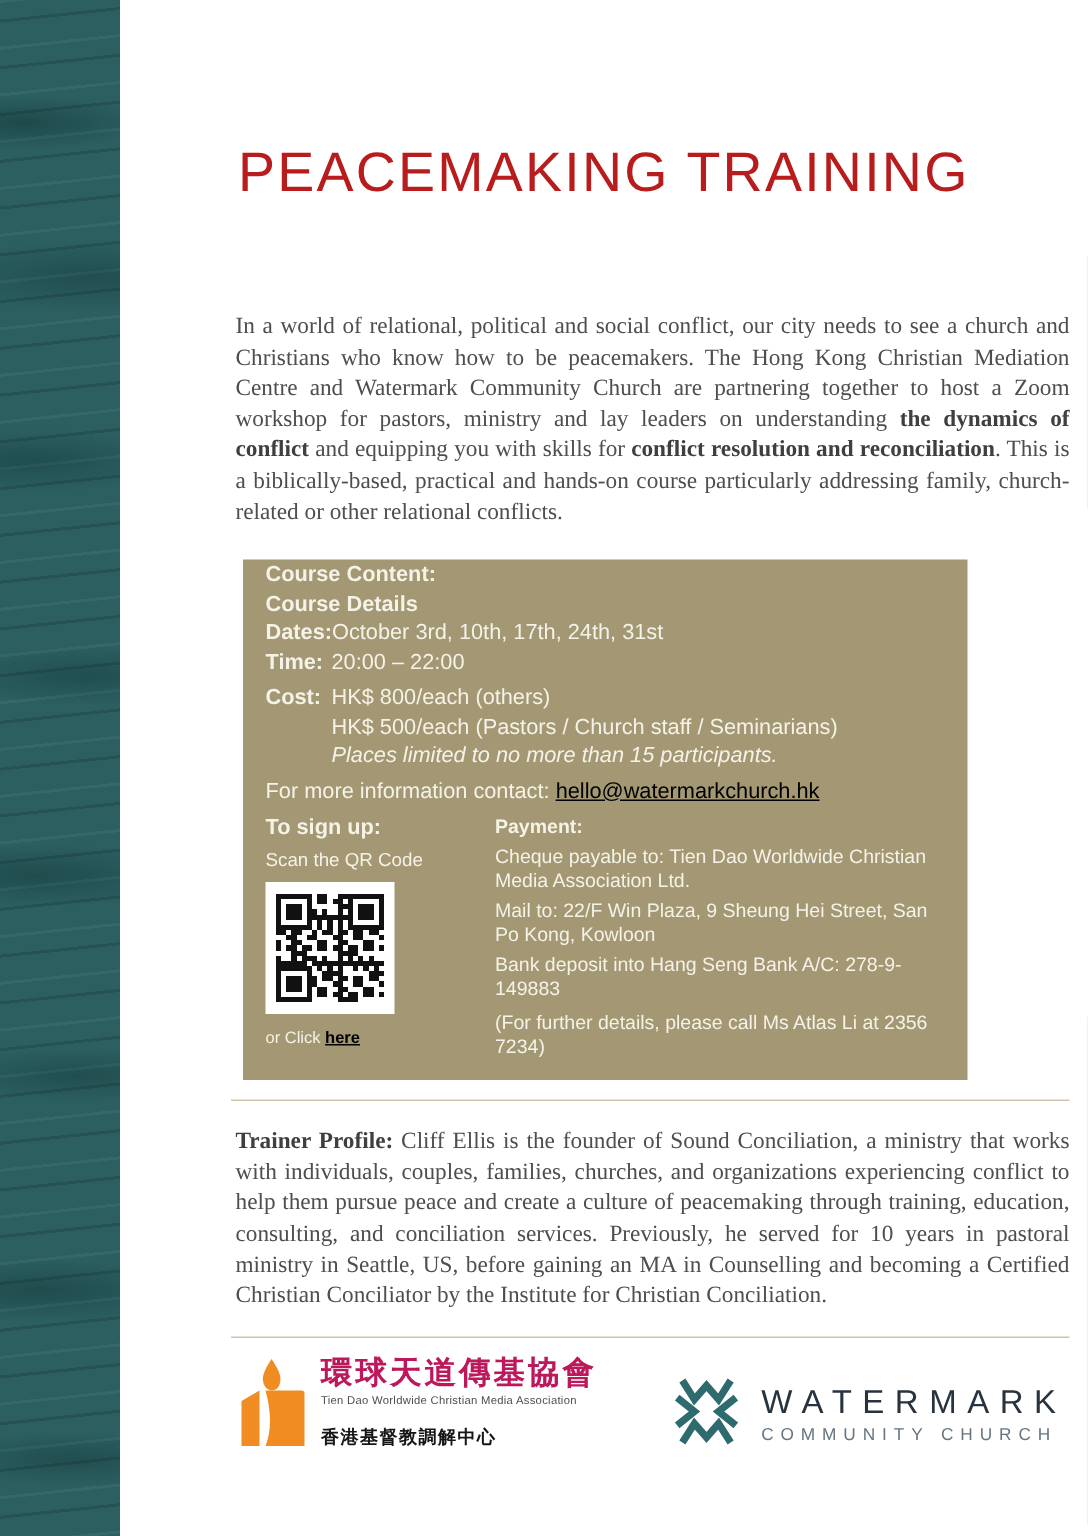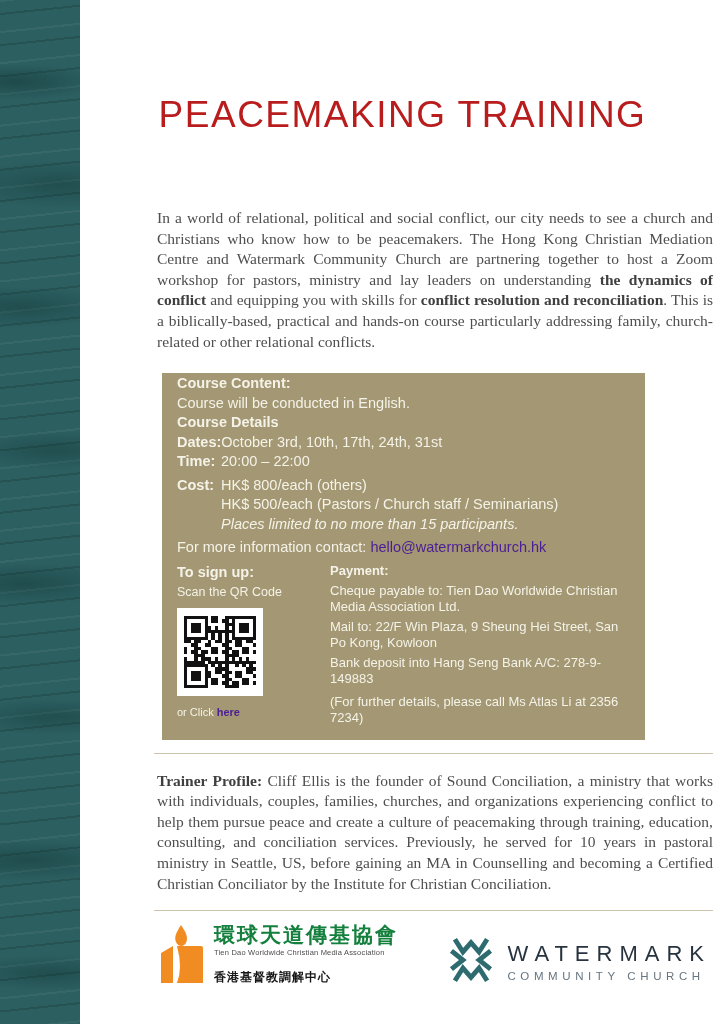--- a/index.html
+++ b/index.html
@@ -44,21 +44,21 @@
   .course-box{
     margin:21px 0 0 82px;width:483px;box-sizing:border-box;
     background:#a39873;color:#f5f2e8;
     padding:1px 16px 14px 15px;
     font-size:14.5px;line-height:19.5px;
   }
   .course-box .bold{font-weight:bold;}
   .row{display:flex;}
   .lbl{flex:0 0 44px;font-weight:bold;}
   .italic{font-style:italic;}
-  .box-link{color:#4c1d95;cursor:pointer;}
+  .box-link{color:#000000;text-decoration:underline;cursor:pointer;}
   .sp{margin-top:4px;}
 
   .signup-grid{display:flex;margin-top:5px;}
   .signup-col{flex:0 0 153px;}
   .signup-col .sub{font-size:12.5px;margin-top:1px;}
   .payment-col{flex:1;font-size:13px;line-height:16px;}
   .payment-col .pline{margin-top:4px;}
   .payment-col .pline5{margin-top:7px;}
   .qr-frame{
     margin-top:5px;width:86px;height:88px;background:#ffffff;
@@ -75,21 +75,21 @@
     font-family:"Liberation Serif",serif;
     font-size:15.5px;line-height:20.6px;color:#4e4e4e;
     text-align:justify;
   }
 
   
   .logos{display:flex;align-items:flex-start;justify-content:space-between;
          margin:12px 14px 0 77px;}
   .tiendao{display:flex;}
   .td-texts{margin-left:9px;}
-  .td-cn{font-size:21px;font-weight:600;letter-spacing:2px;color:#15803d;line-height:24px;}
+  .td-cn{font-size:21px;font-weight:600;letter-spacing:2px;color:#be185d;line-height:24px;}
   .td-en{font-size:7.5px;color:#4c4c4c;letter-spacing:.2px;margin-top:1px;}
   .td-cn2{font-size:12px;font-weight:bold;color:#161616;margin-top:12px;letter-spacing:1px;}
 
   .watermark{display:flex;align-items:center;margin-top:14px;}
   .wm-texts{margin-left:13px;}
   .wm-name{font-size:22px;letter-spacing:7px;color:#27333e;font-weight:500;line-height:24px;}
   .wm-sub{font-size:11.5px;letter-spacing:4.6px;color:#66757f;margin-top:4px;}
 </style>
 </head>
 <body>
@@ -98,21 +98,20 @@
   <div class="water"></div>
 
   <div class="content">
 
     <div class="title">PEACEMAKING TRAINING</div>
 
     <p class="intro"><span>In a world of relational, political and social conflict, our city needs to see a church and Christians who know how to be peacemakers. The Hong Kong Christian Mediation Centre and Watermark Community Church are partnering together to host a Zoom workshop for pastors, ministry and lay leaders on understanding </span><b>the dynamics of conflict</b><span> and equipping you with skills for </span><b>conflict resolution and reconciliation</b><span>. This is a biblically-based, practical and hands-on course particularly addressing family, church-related or other relational conflicts.</span></p>
 
     <div class="course-box">
       <div class="bold">Course Content:</div>
-      <div>Course will be conducted in English.</div>
       <div class="bold">Course Details</div>
 
       <div class="row">
         <span class="lbl">Dates:</span>
         <span>October 3rd, 10th, 17th, 24th, 31st</span>
       </div>
       <div class="row">
         <span class="lbl">Time:</span>
         <span>20:00 – 22:00</span>
       </div>

